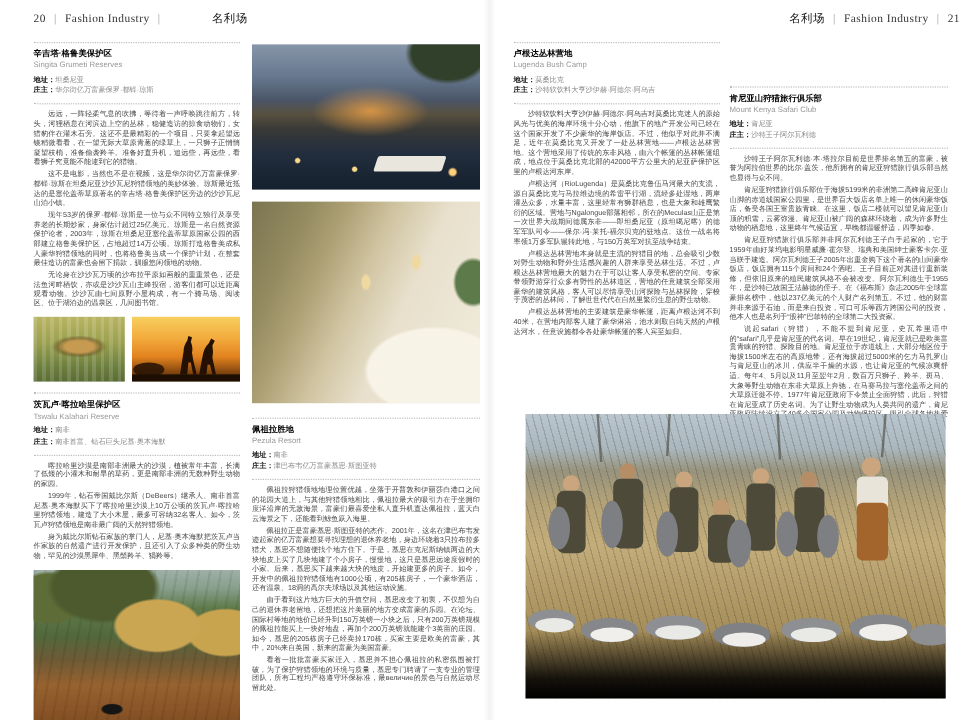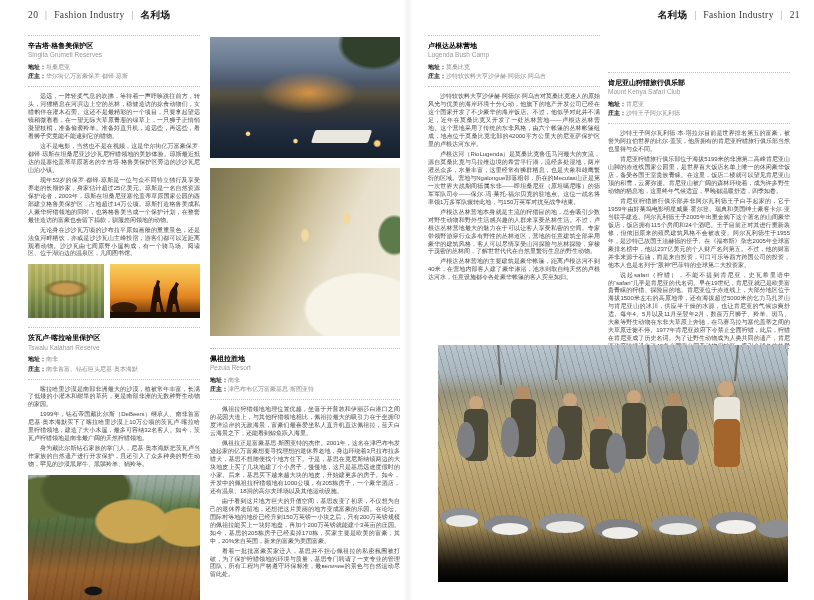--- a/index.html
+++ b/index.html
@@ -4,21 +4,21 @@
 <style>
   html,body{margin:0;padding:0;background:#fff;}
   #canvas{position:relative;width:814px;height:600px;background:#ffffff;overflow:hidden;
           font-family:"Liberation Sans",sans-serif;}
   .gutter{position:absolute;left:403px;top:0;width:10px;height:600px;
           background:linear-gradient(90deg,transparent,rgba(0,0,0,.05),transparent);}
   
   .runhead{position:absolute;top:9px;font-family:"Liberation Serif",serif;
            font-size:9.5px;color:#333;letter-spacing:.4px;white-space:nowrap;}
   .runhead .sep{color:#999;margin:0 4px;font-weight:normal;}
-  .runhead .cn{font-weight:bold;color:#111;}
+  .runhead .cn{font-weight:normal;color:#111;margin-left:36px;}
   .runhead .num{color:#333;}
   #hdrL{left:28px;}
   #hdrR{right:14px;}
   
   .col{position:absolute;}
   #colL1{left:28px;top:35px;width:172px;}
   #colL2{left:210px;top:37px;width:190px;}
   #colR1{left:428px;top:35px;width:172px;}
   #colR2{left:608px;top:72px;width:182px;}
   

